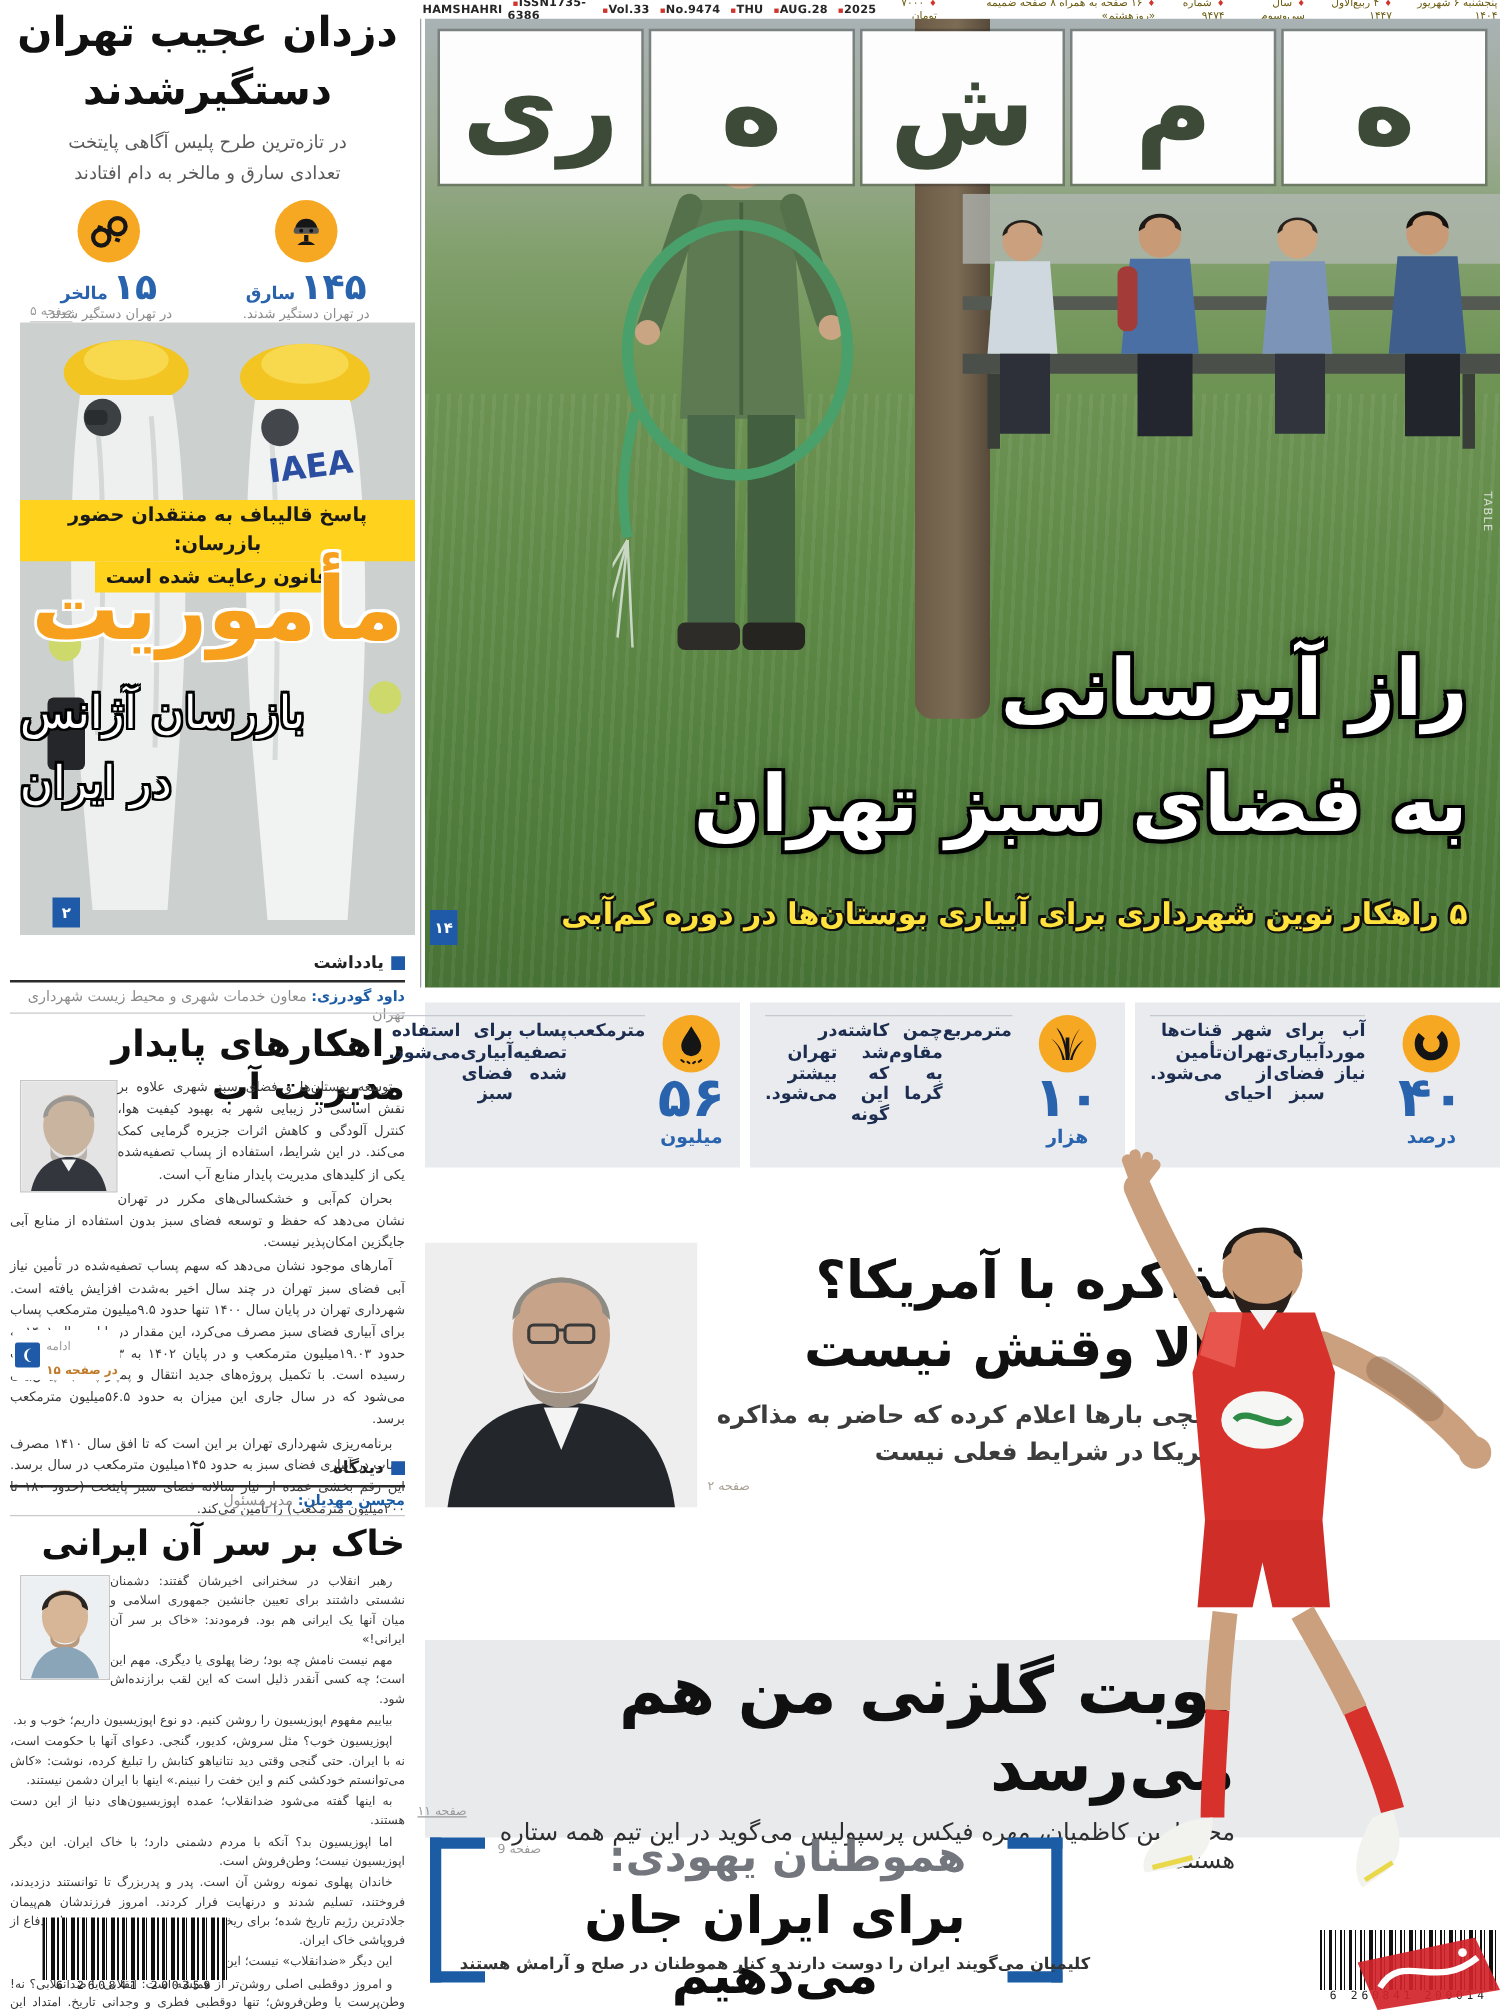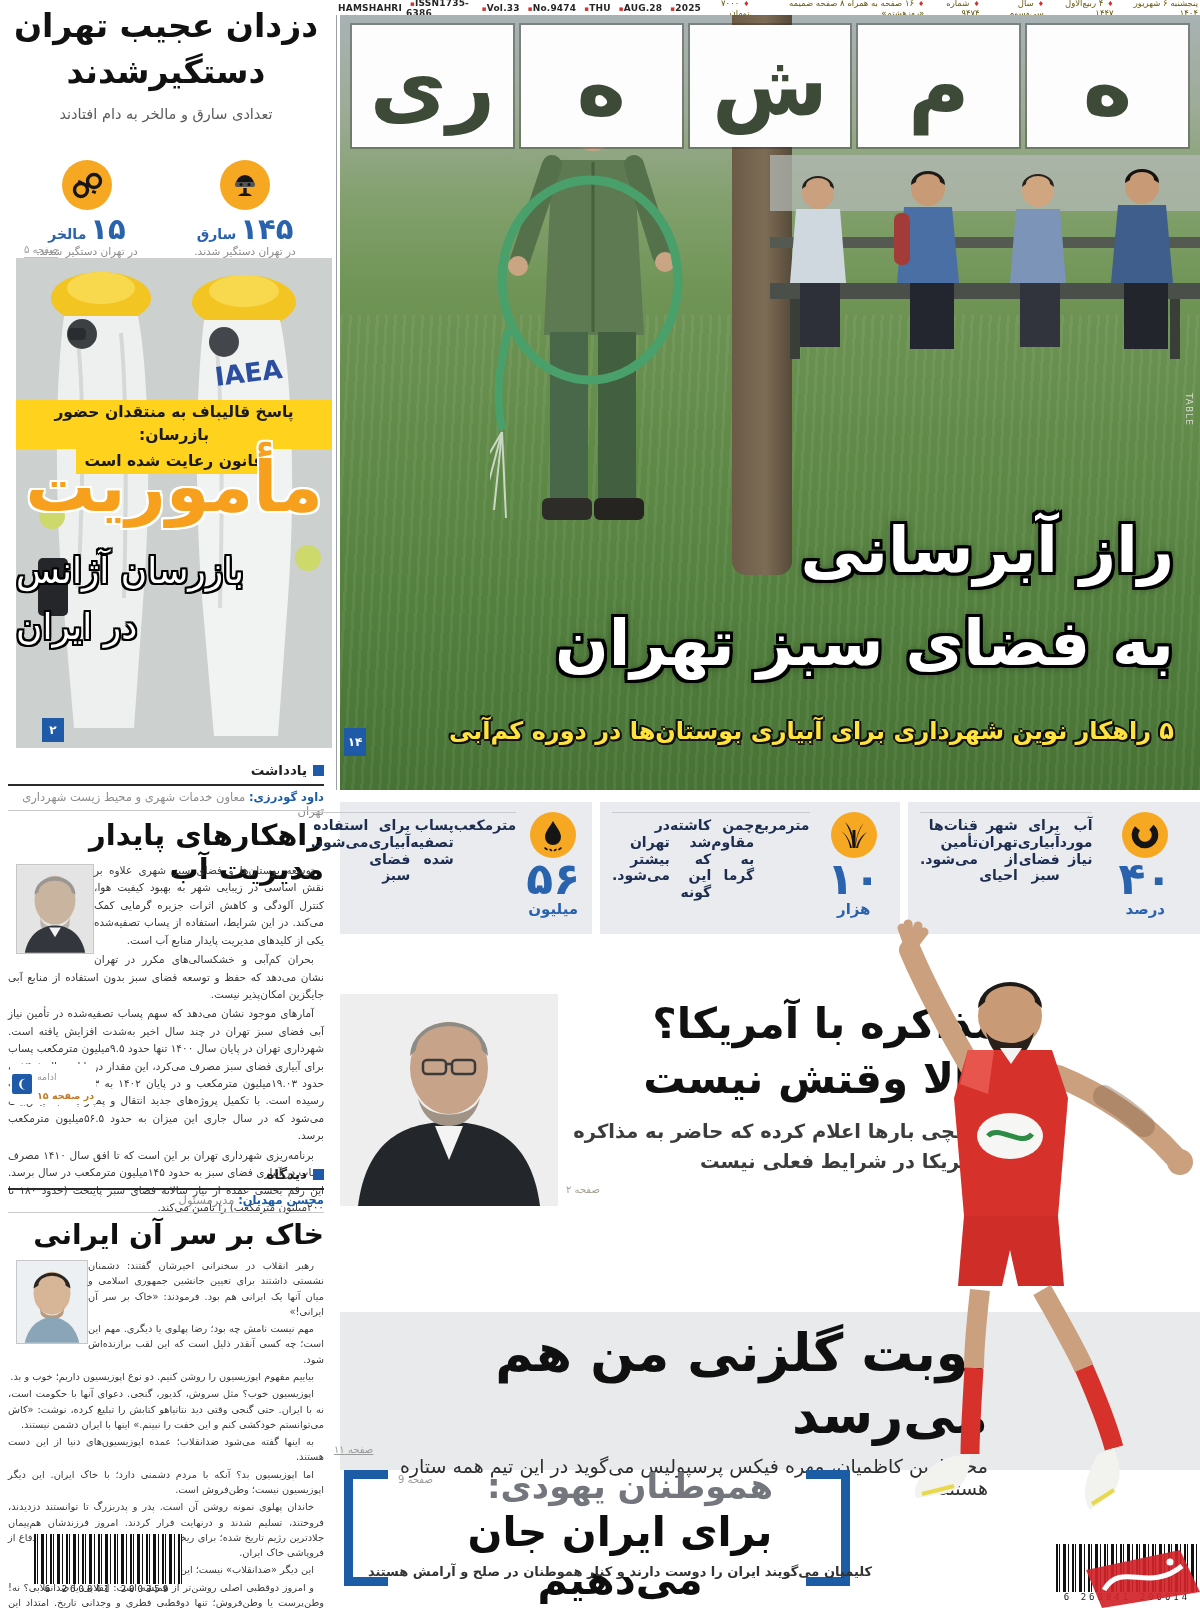--- a/index.html
+++ b/index.html
@@ -110,20 +110,21 @@
       <span class="tseg">۱۶ صفحه به همراه ۸ صفحه ضمیمه «روزهشتم»</span>
       <span class="tseg">۷۰۰۰ تومان</span>
     </div>
   </div>
 
   <div class="abs vline" style="left:336px;top:15px;height:775px;"></div>
 
   <div class="abs crime-h" style="left:0;top:6px;">دزدان عجیب تهران</div>
   <div class="abs crime-h" style="left:0;top:52px;">دستگیرشدند</div>
   <div class="abs crime-sub" style="left:0;top:102px;">
+    <div>در تازه‌ترین طرح پلیس آگاهی پایتخت</div>
     <div>تعدادی سارق و مالخر به دام افتادند</div>
   </div>
 
   <div class="abs rtl" style="left:8px;top:160px;width:316px;display:flex;">
     <div class="cstat">
       <div class="ycirc">
         <svg width="34" height="34" viewBox="0 0 34 34">
           <path d="M8,16 a9,9 0 0 1 18,0 Z" fill="#161616"></path>
           <rect x="7" y="14" width="20" height="5" rx="2" fill="#555"></rect>
           <circle cx="13" cy="16.5" r="1.6" fill="#111"></circle>

